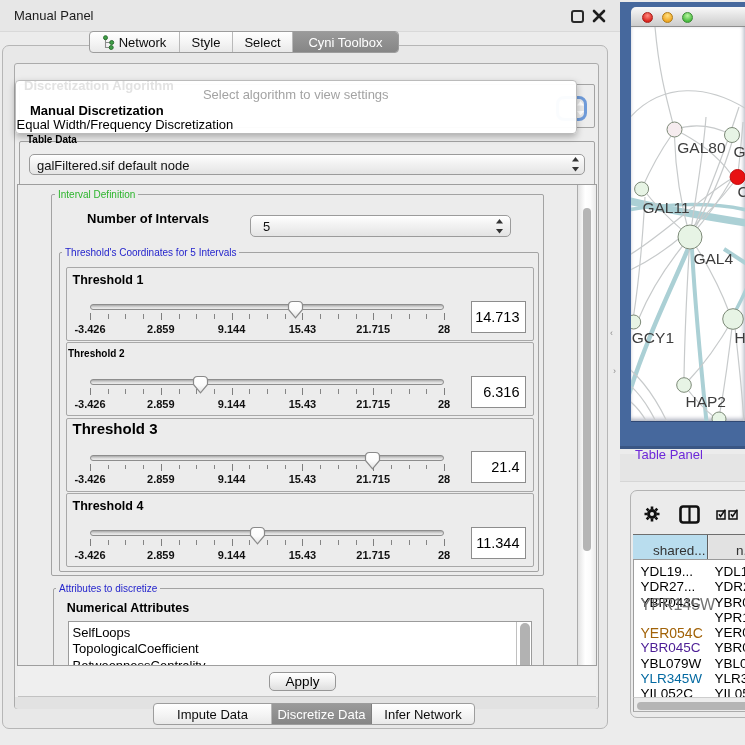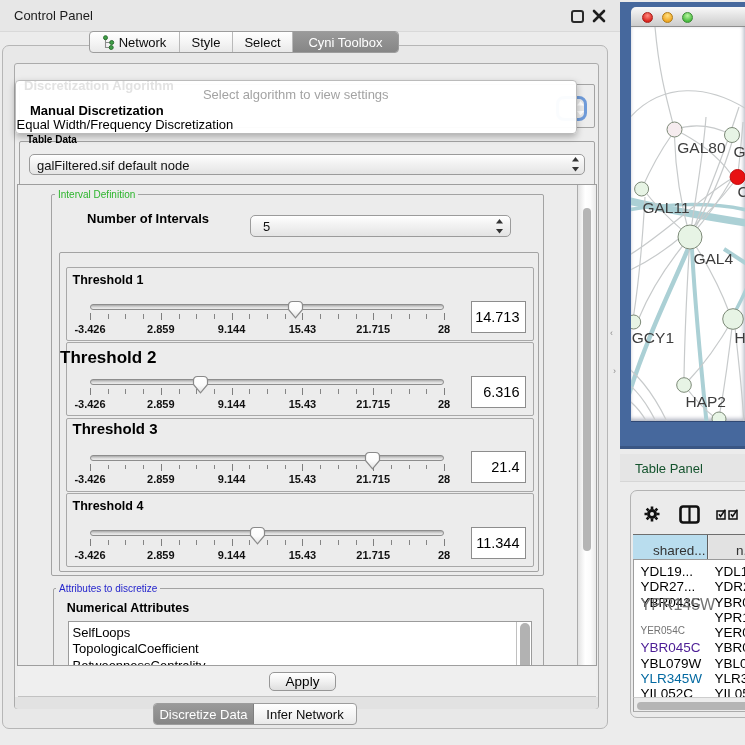--- a/index.html
+++ b/index.html
@@ -14,21 +14,21 @@
 background:linear-gradient(#ffffff,#f4f4f4 55%,#e9e9e9);overflow:hidden;box-sizing:border-box}
 .seg div{font-size:13px;color:#0c0c0c;text-align:center;border-right:1px solid #b9b9b9;
 display:flex;align-items:center;justify-content:center;white-space:nowrap}
 .seg div:last-child{border-right:none}
 .seg div.sel{background:linear-gradient(#9a9a9a,#868686);color:#fff;border-right-color:#7f7f7f}
 .tick{position:absolute;width:1px;background:#7e7e7e}
 .slbl{position:absolute;font-size:11px;font-weight:bold;color:#111;transform:translateX(-50%);white-space:nowrap}
 </style></head><body>
 
 <div class="a" style="left:0;top:0;width:620px;height:31px;background:#e7e7e7;border-bottom:1px solid #d9d9d9"></div>
-<div class="a" style="left:14px;top:8px;font-size:13px;color:#1b1b1b">Control Panel</div>
+<div class="a" style="left:14px;top:8px;font-size:13px;color:#1b1b1b">Manual Panel</div>
 <div class="a" style="left:571px;top:10px;width:9px;height:9px;border:2px solid #2a2a2a;border-radius:3px"></div>
 <svg class="a" style="left:592px;top:9px" width="14" height="14">
     <path d="M2 2 L12 12 M12 2 L2 12" stroke="#1e1e1e" stroke-width="2.6" stroke-linecap="round"></path>
   </svg>
 <div class="a" style="left:2px;top:45px;width:604px;height:682px;background:#e8e8e8;border:1px solid #b6b6b6;border-radius:7px"></div>
 <div class="a" style="left:14px;top:63px;width:585px;height:646px;background:#ededed;border:1px solid #ababab;border-radius:3px;box-sizing:border-box"></div>
 <div class="gb" style="left:19px;top:84px;width:574px;height:42px"></div>
 <div class="a" style="left:556px;top:96px;width:31px;height:25px;border:3px solid #6f9bd9;border-radius:8px;background:#e8e8e8;box-sizing:border-box"></div>
 <svg class="a" style="left:576px;top:101px" width="9" height="15">
     <path d="M4.5 0 L8 4.5 L1 4.5 Z" fill="#fff"></path>
@@ -49,20 +49,21 @@
 <div class="gl" style="left:37px;top:3px;color:#2db52d;background:#ececec">Interval Definition</div>
 <div class="a bold" style="left:69px;top:26px;font-size:13px">Number of Intervals</div>
 <div class="combo" style="left:232px;top:30px;width:261px;height:22px">
       <span style="left:12px;line-height:22px">5</span>
     </div>
 <svg class="a" style="left:477px;top:34px" width="9" height="15">
       <path d="M4.5 0 L8 4.5 L1 4.5 Z" fill="#333"></path>
       <path d="M1 10 L8 10 L4.5 14.5 Z" fill="#333"></path>
     </svg>
 <div class="gb" style="left:40.5px;top:67px;width:478.5px;height:318px"></div>
+<div class="gl" style="left:44px;top:61px;color:#2424cc;background:#ececec">Threshold's Coordinates for 5 Intervals</div>
 <div class="gb" style="left:48px;top:82.0px;width:466px;height:72px;border-color:#a8a8a8"></div>
 <div class="a bold" style="left:54.5px;top:88.0px;font-size:12.5px">Threshold 1</div>
 <div class="a" style="left:72px;top:119.0px;width:354px;height:6px;border-radius:3px;border:1px solid #8d8d8d;background:linear-gradient(#a9a9a9,#dcdcdc 55%,#ececec);box-sizing:border-box"></div>
 <div class="a" style="left:72px;top:129.0px;width:355px;height:4.5px;background:repeating-linear-gradient(to right,#858585 0px,#858585 1px,transparent 1px,transparent 17.7px)"></div>
 <div class="tick" style="left:72.0px;top:128.0px;height:7px"></div>
 <div class="slbl" style="left:72.0px;top:137.5px">-3.426</div>
 <div class="tick" style="left:142.8px;top:128.0px;height:7px"></div>
 <div class="slbl" style="left:142.8px;top:137.5px">2.859</div>
 <div class="tick" style="left:213.6px;top:128.0px;height:7px"></div>
 <div class="slbl" style="left:213.6px;top:137.5px">9.144</div>
@@ -77,21 +78,21 @@
         <linearGradient id="thg267" x1="0" y1="0" x2="0" y2="1">
           <stop offset="0" stop-color="#ffffff"></stop>
           <stop offset="0.55" stop-color="#fbfbfb"></stop>
           <stop offset="1" stop-color="#e2e2e2"></stop>
         </linearGradient>
       </defs>
       <path d="M 1.5 5.5 Q 1.5 1.5 5.5 1.5 L 11.5 1.5 Q 15.5 1.5 15.5 5.5 L 15.5 9.5 L 8.5 17.8 L 1.5 9.5 Z" fill="url(#thg267)" stroke="#8a8a8a" stroke-width="1.2"></path>
     </svg>
 <div class="a" style="left:452.5px;top:115.5px;width:55px;height:32px;background:#fff;border:1px solid #8d8d8d;box-sizing:border-box;font-size:14.5px;text-align:right;line-height:30px;padding-right:5px">14.713</div>
 <div class="gb" style="left:48px;top:157.0px;width:466px;height:72px;border-color:#a8a8a8"></div>
-<div class="a bold" style="left:42px;top:163.0px;font-size:17px">Threshold 2</div>
+<div class="a bold" style="left:50px;top:163.0px;font-size:10px">Threshold 2</div>
 <div class="a" style="left:72px;top:194.0px;width:354px;height:6px;border-radius:3px;border:1px solid #8d8d8d;background:linear-gradient(#a9a9a9,#dcdcdc 55%,#ececec);box-sizing:border-box"></div>
 <div class="a" style="left:72px;top:204.0px;width:355px;height:4.5px;background:repeating-linear-gradient(to right,#858585 0px,#858585 1px,transparent 1px,transparent 17.7px)"></div>
 <div class="tick" style="left:72.0px;top:203.0px;height:7px"></div>
 <div class="slbl" style="left:72.0px;top:212.5px">-3.426</div>
 <div class="tick" style="left:142.8px;top:203.0px;height:7px"></div>
 <div class="slbl" style="left:142.8px;top:212.5px">2.859</div>
 <div class="tick" style="left:213.6px;top:203.0px;height:7px"></div>
 <div class="slbl" style="left:213.6px;top:212.5px">9.144</div>
 <div class="tick" style="left:284.4px;top:203.0px;height:7px"></div>
 <div class="slbl" style="left:284.4px;top:212.5px">15.43</div>
@@ -190,20 +191,21 @@
         <path d="M2.5 4 L2.5 13 M2.5 7.5 L8.5 7.5 M2.5 12.5 L8 12.5" stroke="#8c8c8c" stroke-width="1.1" fill="none"></path>
         <circle cx="2.5" cy="2.7" r="2" fill="#3fa047" stroke="#2c6e31"></circle>
         <circle cx="8.7" cy="7.5" r="2" fill="#3fa047" stroke="#2c6e31"></circle>
         <circle cx="8.2" cy="12.5" r="2" fill="#3fa047" stroke="#2c6e31"></circle>
       </svg>Network</div>
 <div style="width:52px">Style</div>
 <div style="width:59px">Select</div>
 <div class="sel" style="width:105px">Cyni Toolbox</div>
 </div>
 <div class="seg" style="left:153px;top:703px;height:22px">
+<div style="width:117px">Impute Data</div>
 <div class="sel" style="width:99px">Discretize Data</div>
 <div style="width:102px">Infer Network</div>
 </div>
 <div class="a" style="left:610px;top:328px;font-size:9px;color:#8a8a8a">‹</div>
 <div class="a" style="left:613px;top:366px;font-size:9px;color:#8a8a8a">›</div>
 
 <div class="a" style="left:620px;top:2px;width:125px;height:447px;background:#46689d"></div>
 <div class="a" style="left:620px;top:446px;width:125px;height:3px;background:#3a5684"></div>
 <div class="a" style="left:631px;top:420px;width:114px;height:1.5px;background:rgba(25,40,75,0.5)"></div>
 <div class="a" style="left:631px;top:7px;width:114px;height:20px;background:linear-gradient(#f8f8f8,#cccccc);border-bottom:1px solid #8f8f8f;border-top-left-radius:5px;box-sizing:border-box"></div>
@@ -266,21 +268,21 @@
  <text x="106.6" y="170">C</text>
  <text x="11.4" y="185.5">GAL11</text>
  <text x="62.4" y="236.5">GAL4</text>
  <text x="0.8" y="315.5">GCY1</text>
  <text x="103.6" y="315.5">H</text>
  <text x="54.5" y="379.5">HAP2</text>
  </g>
 </g>
 </svg>
 <div class="a" style="left:620px;top:454px;width:125px;height:28px;background:#e5e5e5;border-bottom:1px solid #d6d6d6;box-sizing:border-box"></div>
-<div class="a" style="left:635px;top:461px;font-size:13px;color:#14532d">Table Panel</div>
+<div class="a" style="left:635px;top:447px;font-size:13px;color:#6d28d9">Table Panel</div>
 <div class="a" style="left:630px;top:490px;width:130px;height:226px;background:#ebebeb;border:1px solid #b3b3b3;border-radius:7px"></div>
 <svg class="a" style="left:643px;top:505px" width="18" height="18" viewBox="0 0 18 18">
 <g fill="#111">
       <circle cx="9" cy="9" r="5"></circle>
 <g stroke="#111" stroke-width="2.6">
 <path d="M9 1.5 V4 M9 14 V16.5 M1.5 9 H4 M14 9 H16.5 M3.7 3.7 L5.5 5.5 M12.5 12.5 L14.3 14.3 M14.3 3.7 L12.5 5.5 M5.5 12.5 L3.7 14.3"></path>
 </g>
     </g>
     <circle cx="9" cy="9" r="2" fill="#ebebeb"></circle>
   </svg>
@@ -305,21 +307,21 @@
 <div class="a" style="left:633px;top:560px;width:112px;height:137px;background:#fff;border-left:1px solid #9e9e9e;box-sizing:border-box;overflow:hidden"></div>
 <div class="a" style="left:633px;top:560px;width:112px;height:137px;overflow:hidden">
 <div class="a" style="left:7.5px;top:3.9px;font-size:13.5px;color:#000;white-space:nowrap">YDL19...</div>
 <div class="a" style="left:81.5px;top:3.9px;font-size:13.5px;color:#000;white-space:nowrap">YDL19</div>
 <div class="a" style="left:7.5px;top:19.2px;font-size:13.5px;color:#000;white-space:nowrap">YDR27...</div>
 <div class="a" style="left:81.5px;top:19.2px;font-size:13.5px;color:#000;white-space:nowrap">YDR27</div>
 <div class="a" style="left:7.5px;top:34.5px;font-size:13.5px;color:#000;white-space:nowrap">YBR043C</div>
 <div class="a" style="left:81.5px;top:34.5px;font-size:13.5px;color:#000;white-space:nowrap">YBR04</div>
 <div class="a" style="left:7.5px;top:36px;font-size:16px;color:#737373;white-space:nowrap">YPR145W</div>
 <div class="a" style="left:81.5px;top:49.800000000000004px;font-size:13.5px;color:#000;white-space:nowrap">YPR14</div>
-<div class="a" style="left:7.5px;top:65.10000000000001px;font-size:10px;color:#737373;white-space:nowrap">YER054C</div>
+<div class="a" style="left:7.5px;top:65.10000000000001px;font-size:14px;color:#a16207;white-space:nowrap">YER054C</div>
 <div class="a" style="left:81.5px;top:65.10000000000001px;font-size:13.5px;color:#000;white-space:nowrap">YER05</div>
 <div class="a" style="left:7.5px;top:80.4px;font-size:13.5px;color:#4c1d95;white-space:nowrap">YBR045C</div>
 <div class="a" style="left:81.5px;top:80.4px;font-size:13.5px;color:#000;white-space:nowrap">YBR04</div>
 <div class="a" style="left:7.5px;top:95.70000000000002px;font-size:13.5px;color:#000;white-space:nowrap">YBL079W</div>
 <div class="a" style="left:81.5px;top:95.70000000000002px;font-size:13.5px;color:#000;white-space:nowrap">YBL07</div>
 <div class="a" style="left:7.5px;top:111.00000000000001px;font-size:13.5px;color:#0369a1;white-space:nowrap">YLR345W</div>
 <div class="a" style="left:81.5px;top:111.00000000000001px;font-size:13.5px;color:#000;white-space:nowrap">YLR34</div>
 <div class="a" style="left:7.5px;top:126.30000000000001px;font-size:13.5px;color:#000;white-space:nowrap">YIL052C</div>
 <div class="a" style="left:81.5px;top:126.30000000000001px;font-size:13.5px;color:#000;white-space:nowrap">YIL05</div>
 </div>

